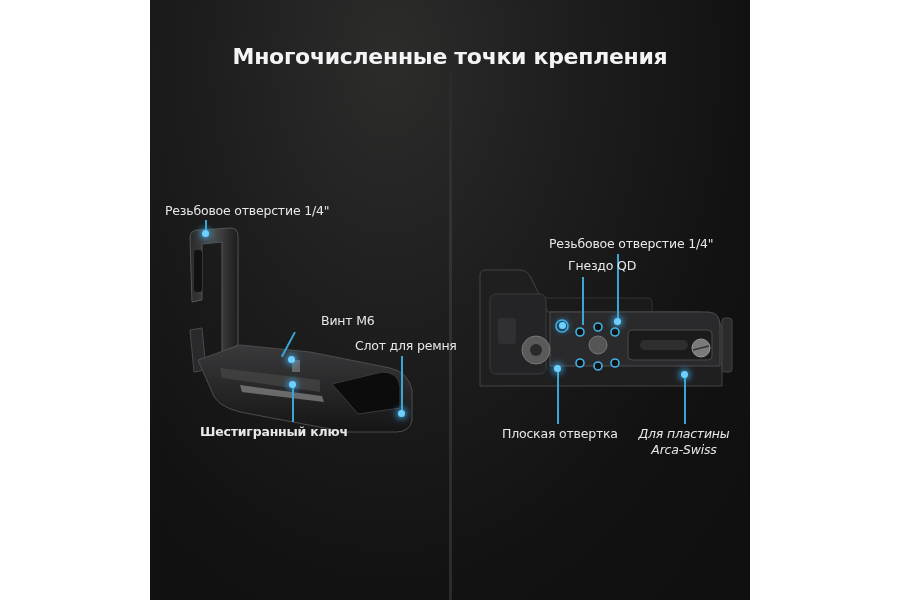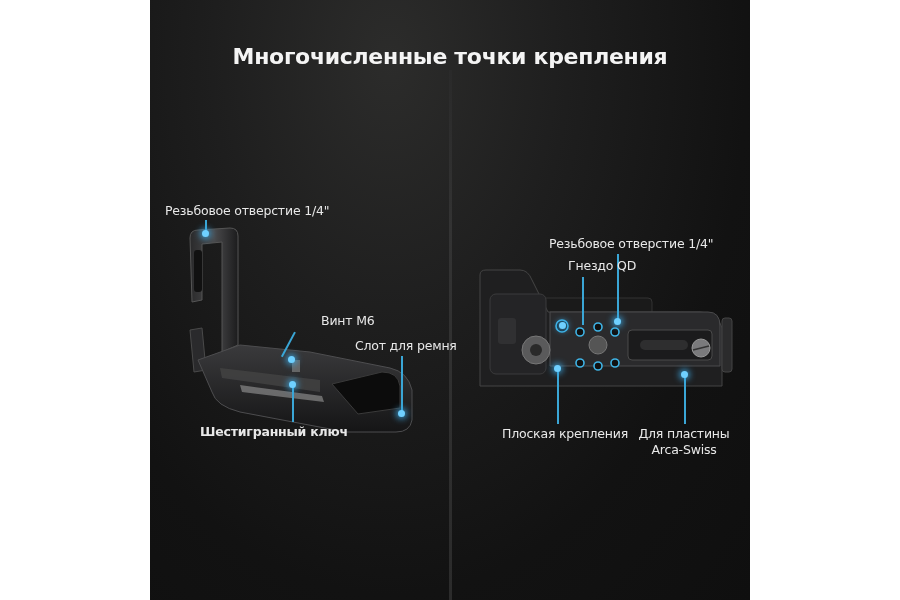--- a/index.html
+++ b/index.html
@@ -106,21 +106,21 @@
   <div class="label" style="left:399px;top:236px;">Резьбовое отверстие 1/4"</div>
   <div class="lead" style="left:467px;top:254px;height:65px;"></div>
   <div class="dot" style="left:464px;top:318px;"></div>
 
   <div class="label" style="left:399px;top:258px;margin-left:19px;">Гнездо QD</div>
   <div class="lead" style="left:432px;top:277px;height:48px;"></div>
   <div class="dot" style="left:409px;top:322px;"></div>
 
   <div class="lead" style="left:407px;top:368px;height:56px;"></div>
   <div class="dot" style="left:404px;top:365px;"></div>
-  <div class="label" style="left:352px;top:426px;">Плоская крепления</div>
+  <div class="label" style="left:352px;top:426px;">Плоская отвертка</div>
 
   <div class="lead" style="left:534px;top:374px;height:50px;"></div>
   <div class="dot" style="left:531px;top:371px;"></div>
-  <div class="label center" style="left:484px;top:426px;width:100px;">
+  <div class="label center" style="left:484px;top:426px;width:100px;font-style:italic;">
     <div>Для пластины</div>
     <div>Arca-Swiss</div>
   </div>
 </div>
 
 </body></html>

